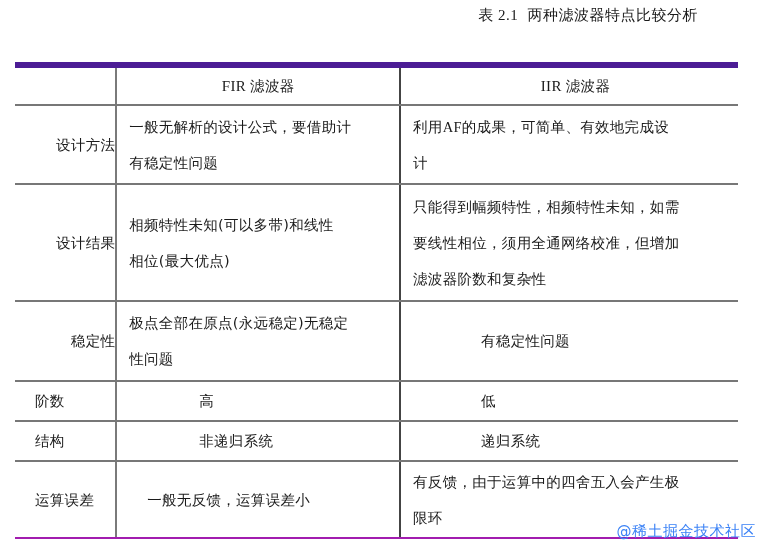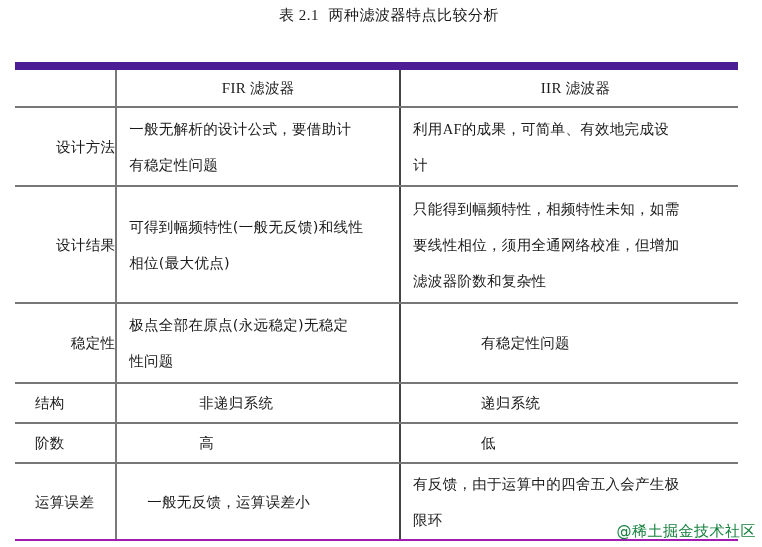--- a/index.html
+++ b/index.html
@@ -13,24 +13,23 @@
     position: relative;
     overflow: hidden;
     font-family: "DejaVu Sans", "Liberation Sans", sans-serif;
     color: #1a1a1a;
   }
   .caption {
     position: absolute;
     top: 6px;
     left: 0;
     width: 698px;
-    text-align: center;
+    text-align: right;
     font-size: 15px;
     letter-spacing: 0.5px;
-    padding-left: 40px;
   }
   .caption .num {
     font-family: "Liberation Serif", serif;
     margin-right: 4px;
   }
   .tbl {
     position: absolute;
     left: 15px;
     top: 62px;
     width: 723px;
@@ -42,21 +41,21 @@
     border-top: 2px solid #1a1a1a;
     border-bottom: 2px solid #1a1a1a;
     padding: 0;
     vertical-align: middle;
     line-height: 36px;
     letter-spacing: 0.3px;
   }
   .tbl tr td:nth-child(2) { border-left: 2px solid #7a7a7a; }
   .tbl tr td:nth-child(3) { border-left: 2px solid #444444; padding-left: 12px; }
   .tbl tr.mid td { border-top: 2px solid #777777; border-bottom: 2px solid #777777; }
-  .tbl tr.first td { border-top: 8px solid #4c1d95; }
+  .tbl tr.first td { border-top: 6px solid #4c1d95; }
   .tbl tr.last td { border-bottom: 2px solid #a21caf; }
   .c-label { width: 101px; }
   .c-fir { width: 283px; }
   .c-iir { width: 337px; }
   .hdr {
     font-family: "Liberation Serif", serif;
     font-size: 15px;
   }
   .hdr .cn { font-family: "DejaVu Sans", sans-serif; font-size: 14.5px; }
   .lbl-center { text-align: right; }
@@ -65,21 +64,21 @@
   .txt-center { text-align: center; }
   .indent-fir { padding-left: 82px !important; }
   .indent-iir { padding-left: 80px !important; margin-top: 26px; }
   .indent-fir2 { padding-left: 30px !important; }
   .latin { font-family: "Liberation Serif", serif; margin: 0 0; }
   .watermark {
     position: absolute;
     right: 6px;
     bottom: 6px;
     font-size: 15px;
-    color: #15803d;
+    color: #3b82f6;
     letter-spacing: 0.5px;
   }
 </style>
 </head>
 <body>
 
 <div class="caption">
   <span class="num">表 2.1</span>
   <span>两种滤波器特点比较分析</span>
 </div>
@@ -112,21 +111,21 @@
     </td>
     <td class="txt">
       <div><span>利用</span><span class="latin">AF</span><span>的成果，可简单、有效地完成设</span></div>
       <div>计</div>
     </td>
   </tr>
 
   <tr class="mid" style="height:117px">
     <td class="lbl-center">设计结果</td>
     <td class="txt">
-      <div>可得到幅频特性(一般无反馈)和线性</div>
+      <div>相频特性未知(可以多带)和线性</div>
       <div>相位(最大优点)</div>
     </td>
     <td class="txt">
       <div>只能得到幅频特性，相频特性未知，如需</div>
       <div>要线性相位，须用全通网络校准，但增加</div>
       <div>滤波器阶数和复杂性</div>
     </td>
   </tr>
 
   <tr class="mid" style="height:80px">
@@ -134,29 +133,29 @@
     <td class="txt">
       <div>极点全部在原点(永远稳定)无稳定</div>
       <div>性问题</div>
     </td>
     <td class="indent-iir">
       <div>有稳定性问题</div>
     </td>
   </tr>
 
   <tr class="mid" style="height:40px">
+    <td class="lbl-left">阶数</td>
+    <td class="indent-fir">高</td>
+    <td class="indent-iir">低</td>
+  </tr>
+
+  <tr class="mid" style="height:40px">
     <td class="lbl-left">结构</td>
     <td class="indent-fir">非递归系统</td>
     <td class="indent-iir">递归系统</td>
-  </tr>
-
-  <tr class="mid" style="height:40px">
-    <td class="lbl-left">阶数</td>
-    <td class="indent-fir">高</td>
-    <td class="indent-iir">低</td>
   </tr>
 
   <tr class="mid last" style="height:77px">
     <td class="lbl-left">运算误差</td>
     <td class="indent-fir2">一般无反馈，运算误差小</td>
     <td class="txt">
       <div>有反馈，由于运算中的四舍五入会产生极</div>
       <div>限环</div>
     </td>
   </tr>

